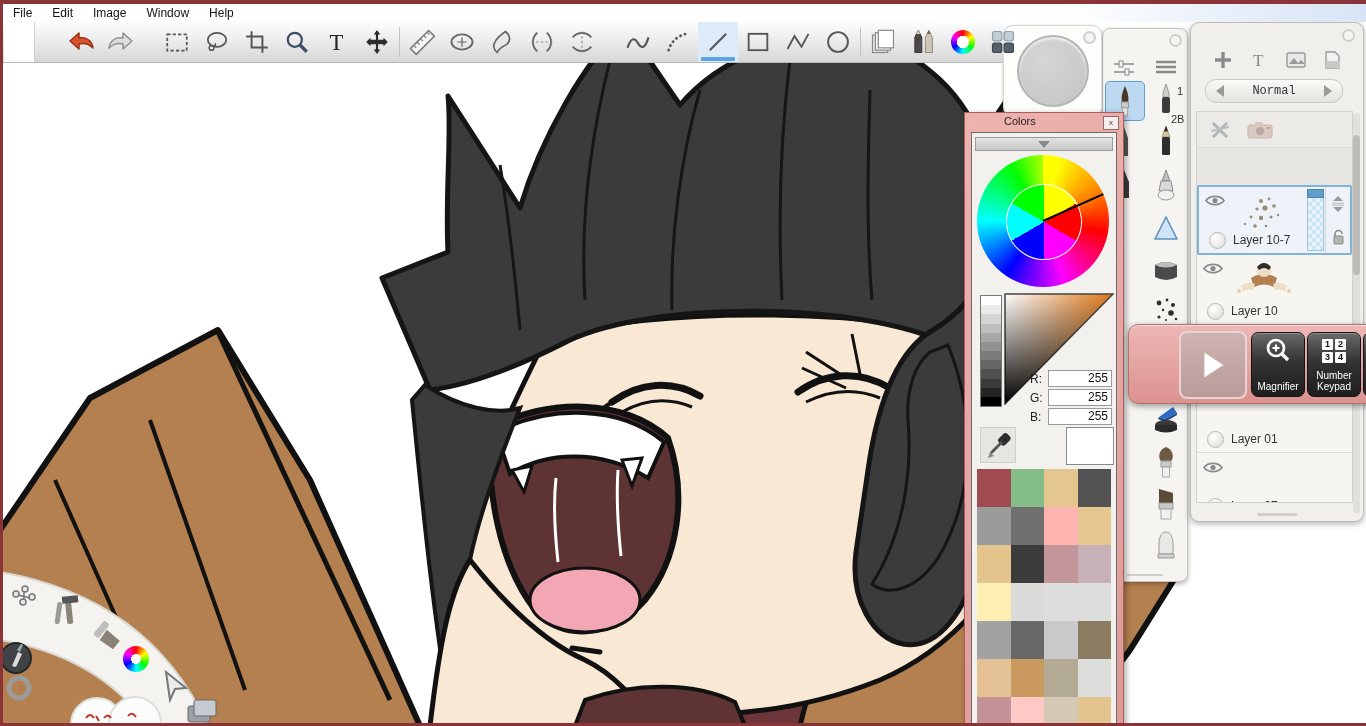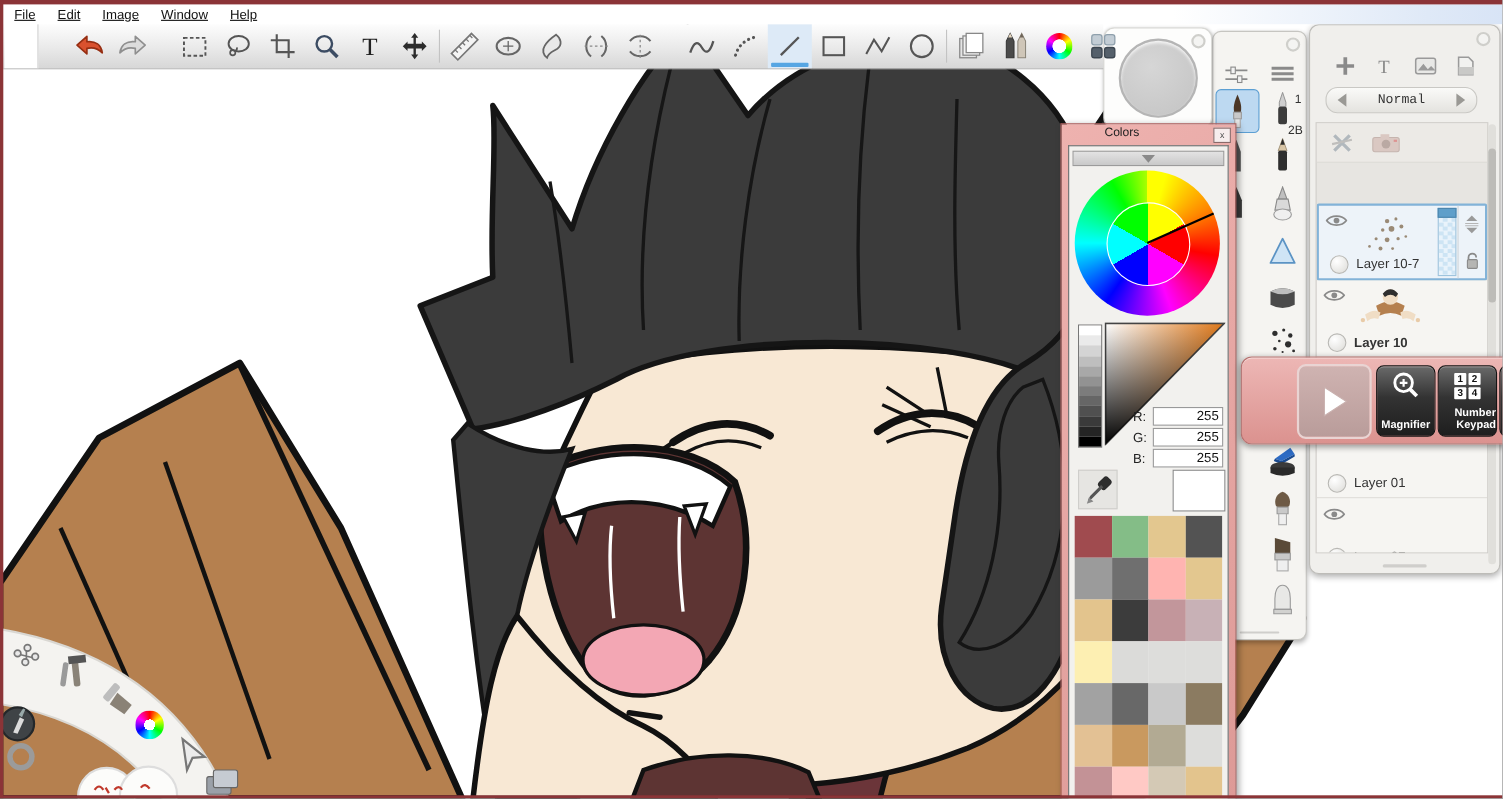--- a/index.html
+++ b/index.html
@@ -5,21 +5,21 @@
   html,body{margin:0;padding:0;background:#555;}
   #app{position:relative;width:1366px;height:726px;overflow:hidden;background:#fff;
        font-family:"Liberation Sans",sans-serif;-webkit-font-smoothing:antialiased;}
   .abs{position:absolute;}
   
   #frame{position:absolute;inset:0;border-left:3px solid #8b3437;border-top:4px solid #8b3437;
          border-bottom:3px solid #8b3437;pointer-events:none;z-index:60;}
   
   #menubar{left:3px;top:4px;width:1363px;height:18px;background:linear-gradient(90deg,#ffffff 0%,#ffffff 78%,#dfe9f7 95%,#d8e4f6 100%);
            display:flex;align-items:center;z-index:40;}
-  #menubar .mi{font-size:12px;color:#111;padding:1px 10px;cursor:default;text-decoration:underline;}
+  #menubar .mi{font-size:12px;color:#111;padding:1px 10px;cursor:default;}
   
   #toolbar{left:3px;top:22px;width:1000px;height:40px;background:linear-gradient(#fdfdfd,#e9e9e9 55%,#d7d7d7);
            border-bottom:1px solid #b7b7b7;z-index:30;display:flex;align-items:center;}
   #toolbar .blank-slot{position:absolute;left:1px;top:0;width:30px;height:40px;background:#fff;border-right:1px solid #cfcfcf;}
   .tslot{width:40px;height:40px;display:flex;align-items:center;justify-content:center;position:relative;flex:0 0 auto;}
   .tslot.sel{background:#ddeaf7;}
   .tslot.sel::after{content:"";position:absolute;left:3px;right:3px;bottom:1px;height:4px;background:#57a6e3;border-radius:1px;}
   .tsep{width:1px;height:30px;background:#c3c3c3;margin:0 2px;flex:0 0 auto;}
   .tgap{width:16px;flex:0 0 auto;}
   .ic{display:block;}
@@ -89,21 +89,21 @@
   #lscroll .thumb{position:absolute;left:0;top:22px;width:7px;height:140px;background:#bdbcb8;border-radius:4px;}
   #layers .grip{position:absolute;bottom:5px;left:66px;width:40px;height:3px;background:#cfcecb;border-radius:2px;}
   
   #floatbar{left:1128px;top:324px;width:260px;height:78px;background:linear-gradient(#edb7b5,#db928f);
             border:1px solid #b4716f;border-radius:10px;box-shadow:0 2px 6px rgba(0,0,0,.4), inset 0 1px 0 rgba(255,255,255,.55);z-index:45;}
   #playbtn{position:absolute;left:50px;top:6px;width:64px;height:64px;border-radius:8px;
            background:linear-gradient(#cfb3b1,#b99c9a);border:2px solid #e9d4d3;display:flex;align-items:center;justify-content:center;}
   .darkbtn{position:absolute;top:7px;width:52px;height:63px;border-radius:7px;border:1px solid #141414;
            background:linear-gradient(#6a6a6a,#333 45%,#1e1e1e);color:#fff;display:flex;flex-direction:column;align-items:center;
            box-shadow:inset 0 1px 0 rgba(255,255,255,.25);}
-  .darkbtn .dlabel{font-size:10px;font-weight:bold;text-align:right;line-height:11px;margin-top:auto;margin-bottom:4px;}
+  .darkbtn .dlabel{font-size:10px;font-weight:normal;text-align:center;line-height:11px;margin-top:auto;margin-bottom:4px;}
   .keypad-ic{margin-top:6px;display:grid;grid-template-columns:11px 11px;grid-gap:2px;}
   .keypad-ic span{width:11px;height:11px;background:#fff;color:#111;font-size:9px;font-weight:bold;line-height:11px;text-align:center;border-radius:1px;}
   
   #lagoon{left:0;top:558px;width:232px;height:168px;z-index:15;}
   #lagoon-ring{position:absolute;left:123px;top:88px;width:26px;height:26px;border-radius:50%;
      background:radial-gradient(circle,#fff 0 5px,transparent 5px),
      conic-gradient(#f00,#ff0,#0f0,#0ff,#00f,#f0f,#f00);}
   
   #art{left:0;top:0;z-index:1;}
   .lagoonsvg{position:absolute;left:0;top:0;}
@@ -529,21 +529,21 @@
             </svg>
         <svg class="ic" width="13" height="16" viewBox="0 0 13 16">
               <path d="M3,7 V5 a3.5,3.5 0 0 1 7,0" fill="none" stroke="#8a8a8a" stroke-width="1.6"></path>
               <rect x="2" y="7" width="9" height="8" rx="1" fill="#b5b5b3" stroke="#8a8a8a"></rect>
             </svg>
       </div>
       <div class="radio"></div>
       <span class="lname">Layer 10-7</span>
     </div>
 
-    <div class="lrow" style="top:143px;height:70px;font-weight:bold;">
+    <div class="lrow" style="top:143px;height:70px;">
       <svg class="ic" width="20" height="13" viewBox="0 0 20 13" style="position:absolute;left:6px;top:7px;">
             <path d="M1,6.5 C5,1 15,1 19,6.5 C15,12 5,12 1,6.5 Z" fill="none" stroke="#8a8a8a" stroke-width="1.6"></path>
             <circle cx="10" cy="6.5" r="2.6" fill="#8a8a8a"></circle>
           </svg>
       <svg class="ic" width="70" height="46" viewBox="0 0 70 46" style="position:absolute;left:32px;top:3px;">
             <path d="M22,20 q13,-8 26,0 l-3,9 q-10,-5 -20,0 z" fill="#b5804f"></path>
             <circle cx="35" cy="12" r="7" fill="#f0ddc5"></circle>
             <path d="M28,9 q7,-8 14,0 l-2,3 q-5,-4 -10,0 z" fill="#2e2e2e"></path>
             <path d="M12,28 q8,-6 14,-2 l-2,6 q-6,-2 -10,2 z" fill="#f0ddc5"></path>
             <path d="M58,28 q-8,-6 -14,-2 l2,6 q6,-2 10,2 z" fill="#f0ddc5"></path>

